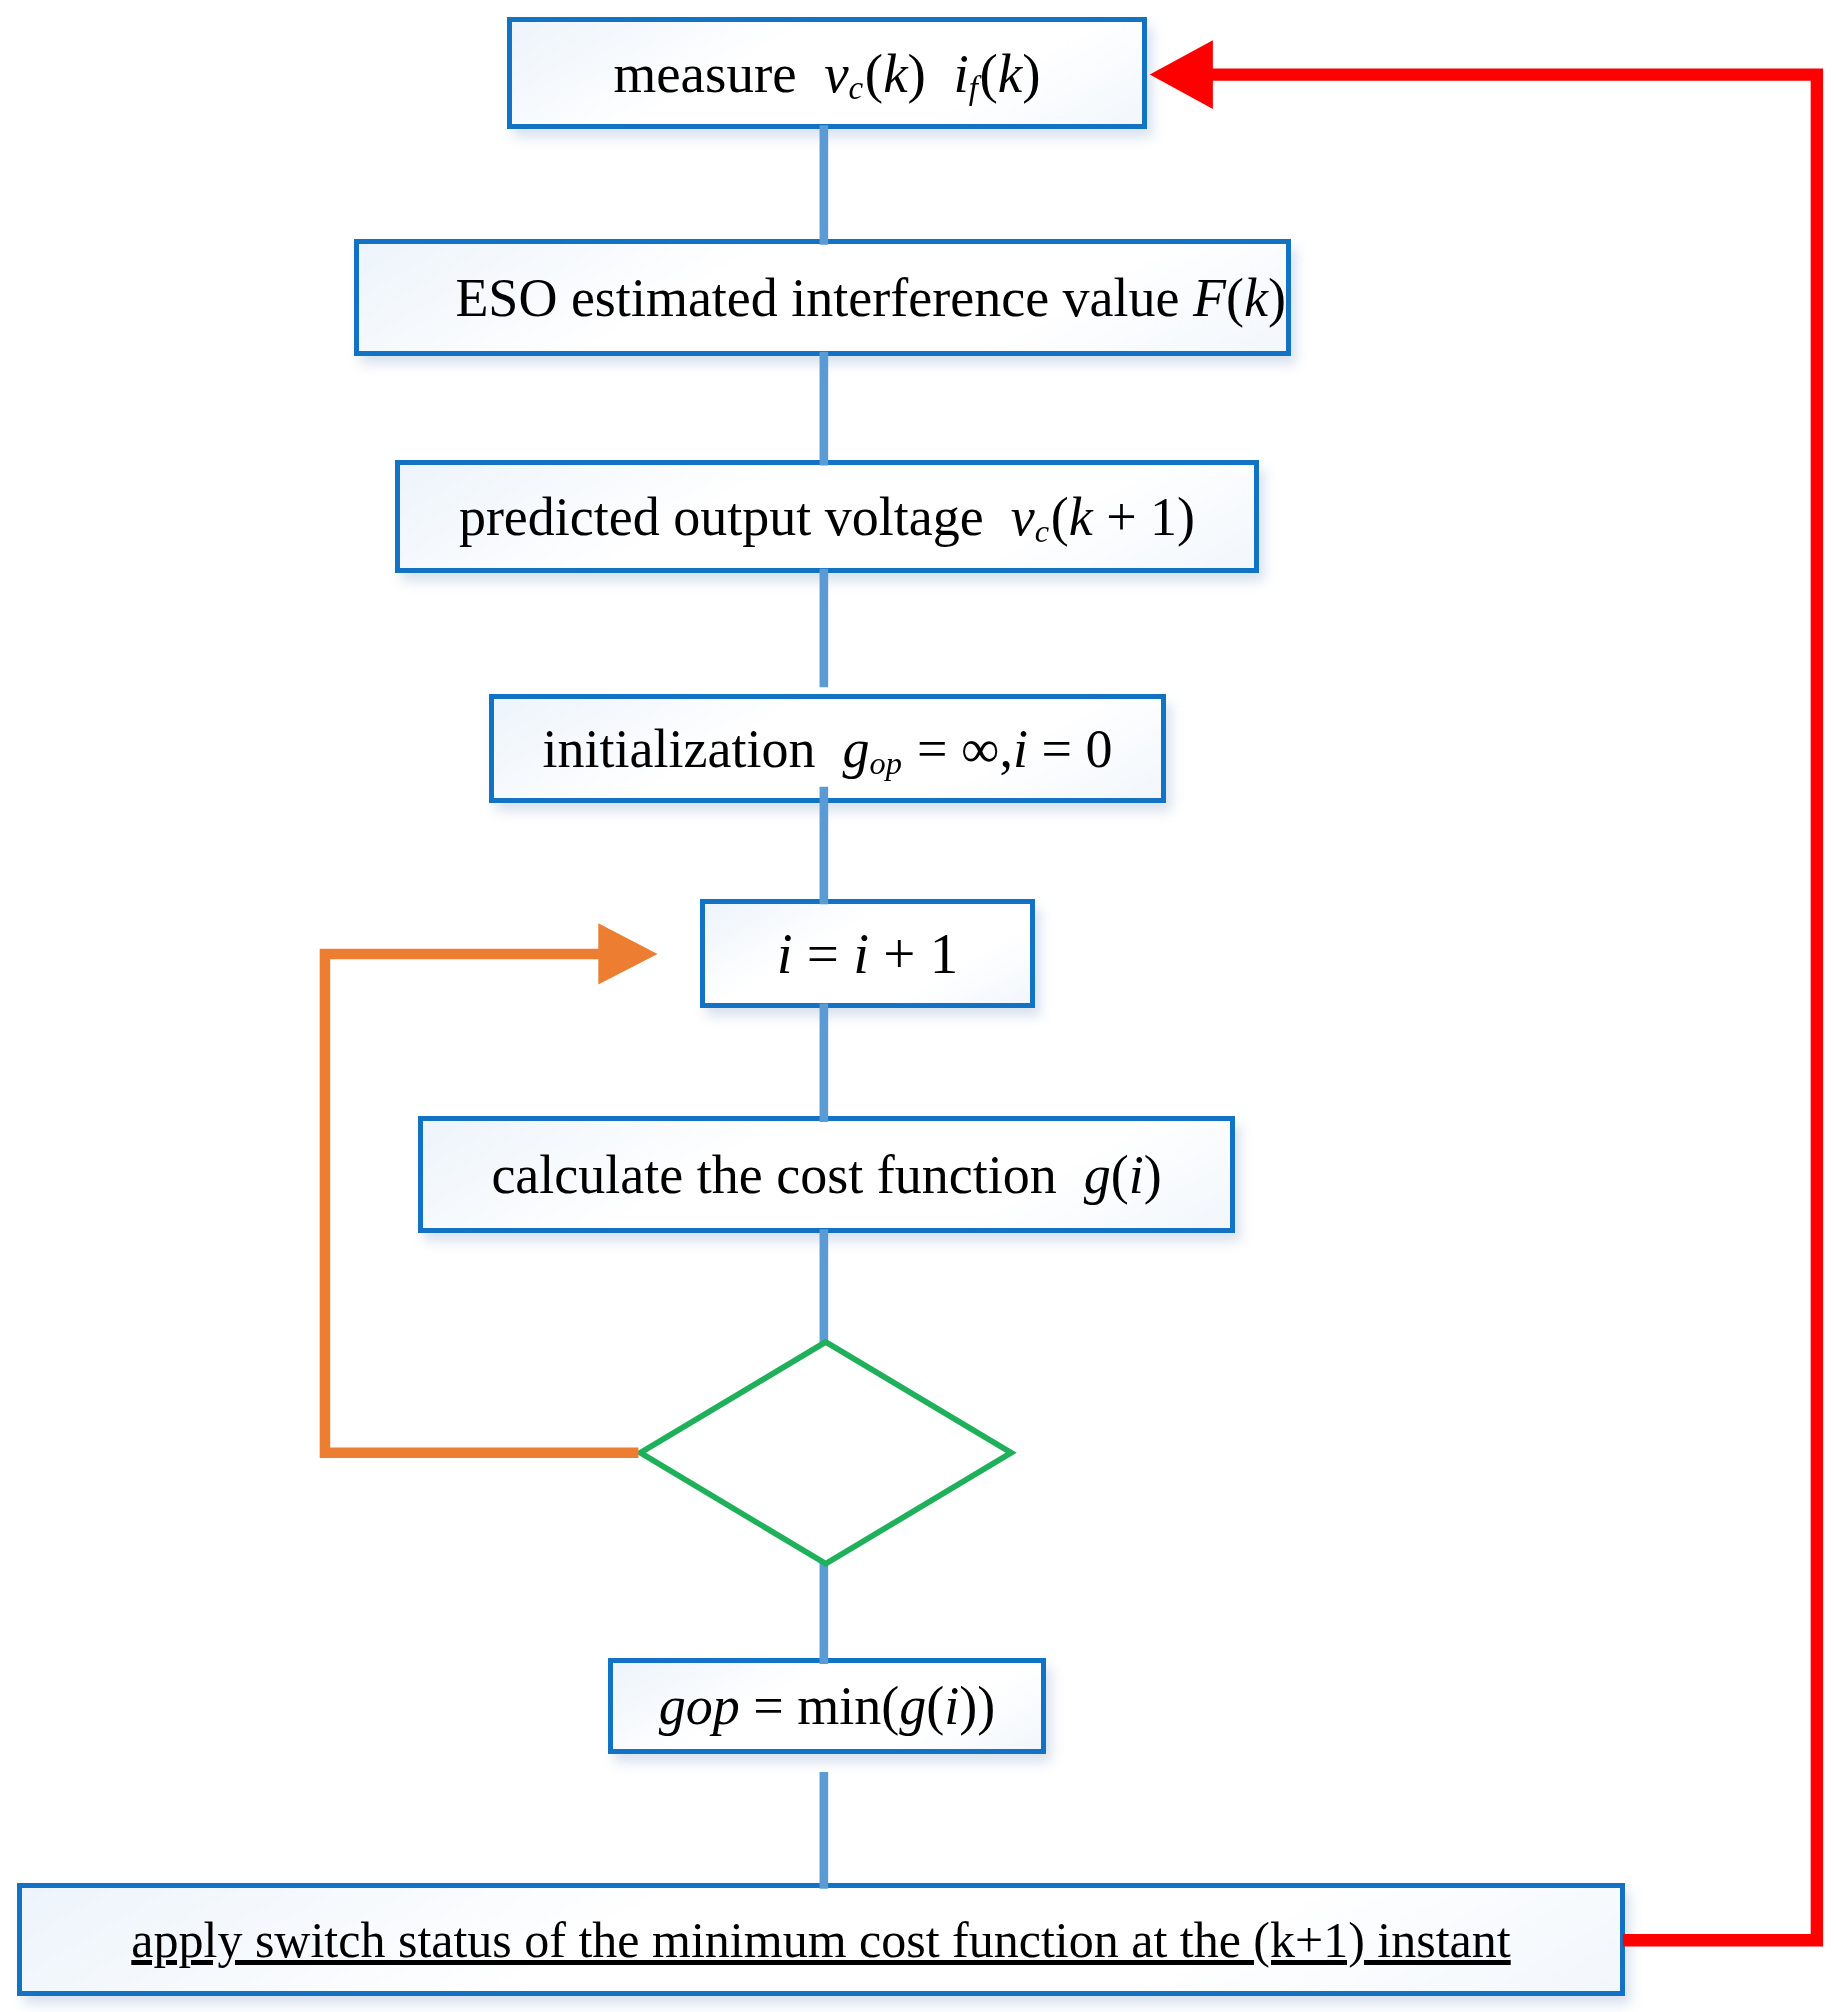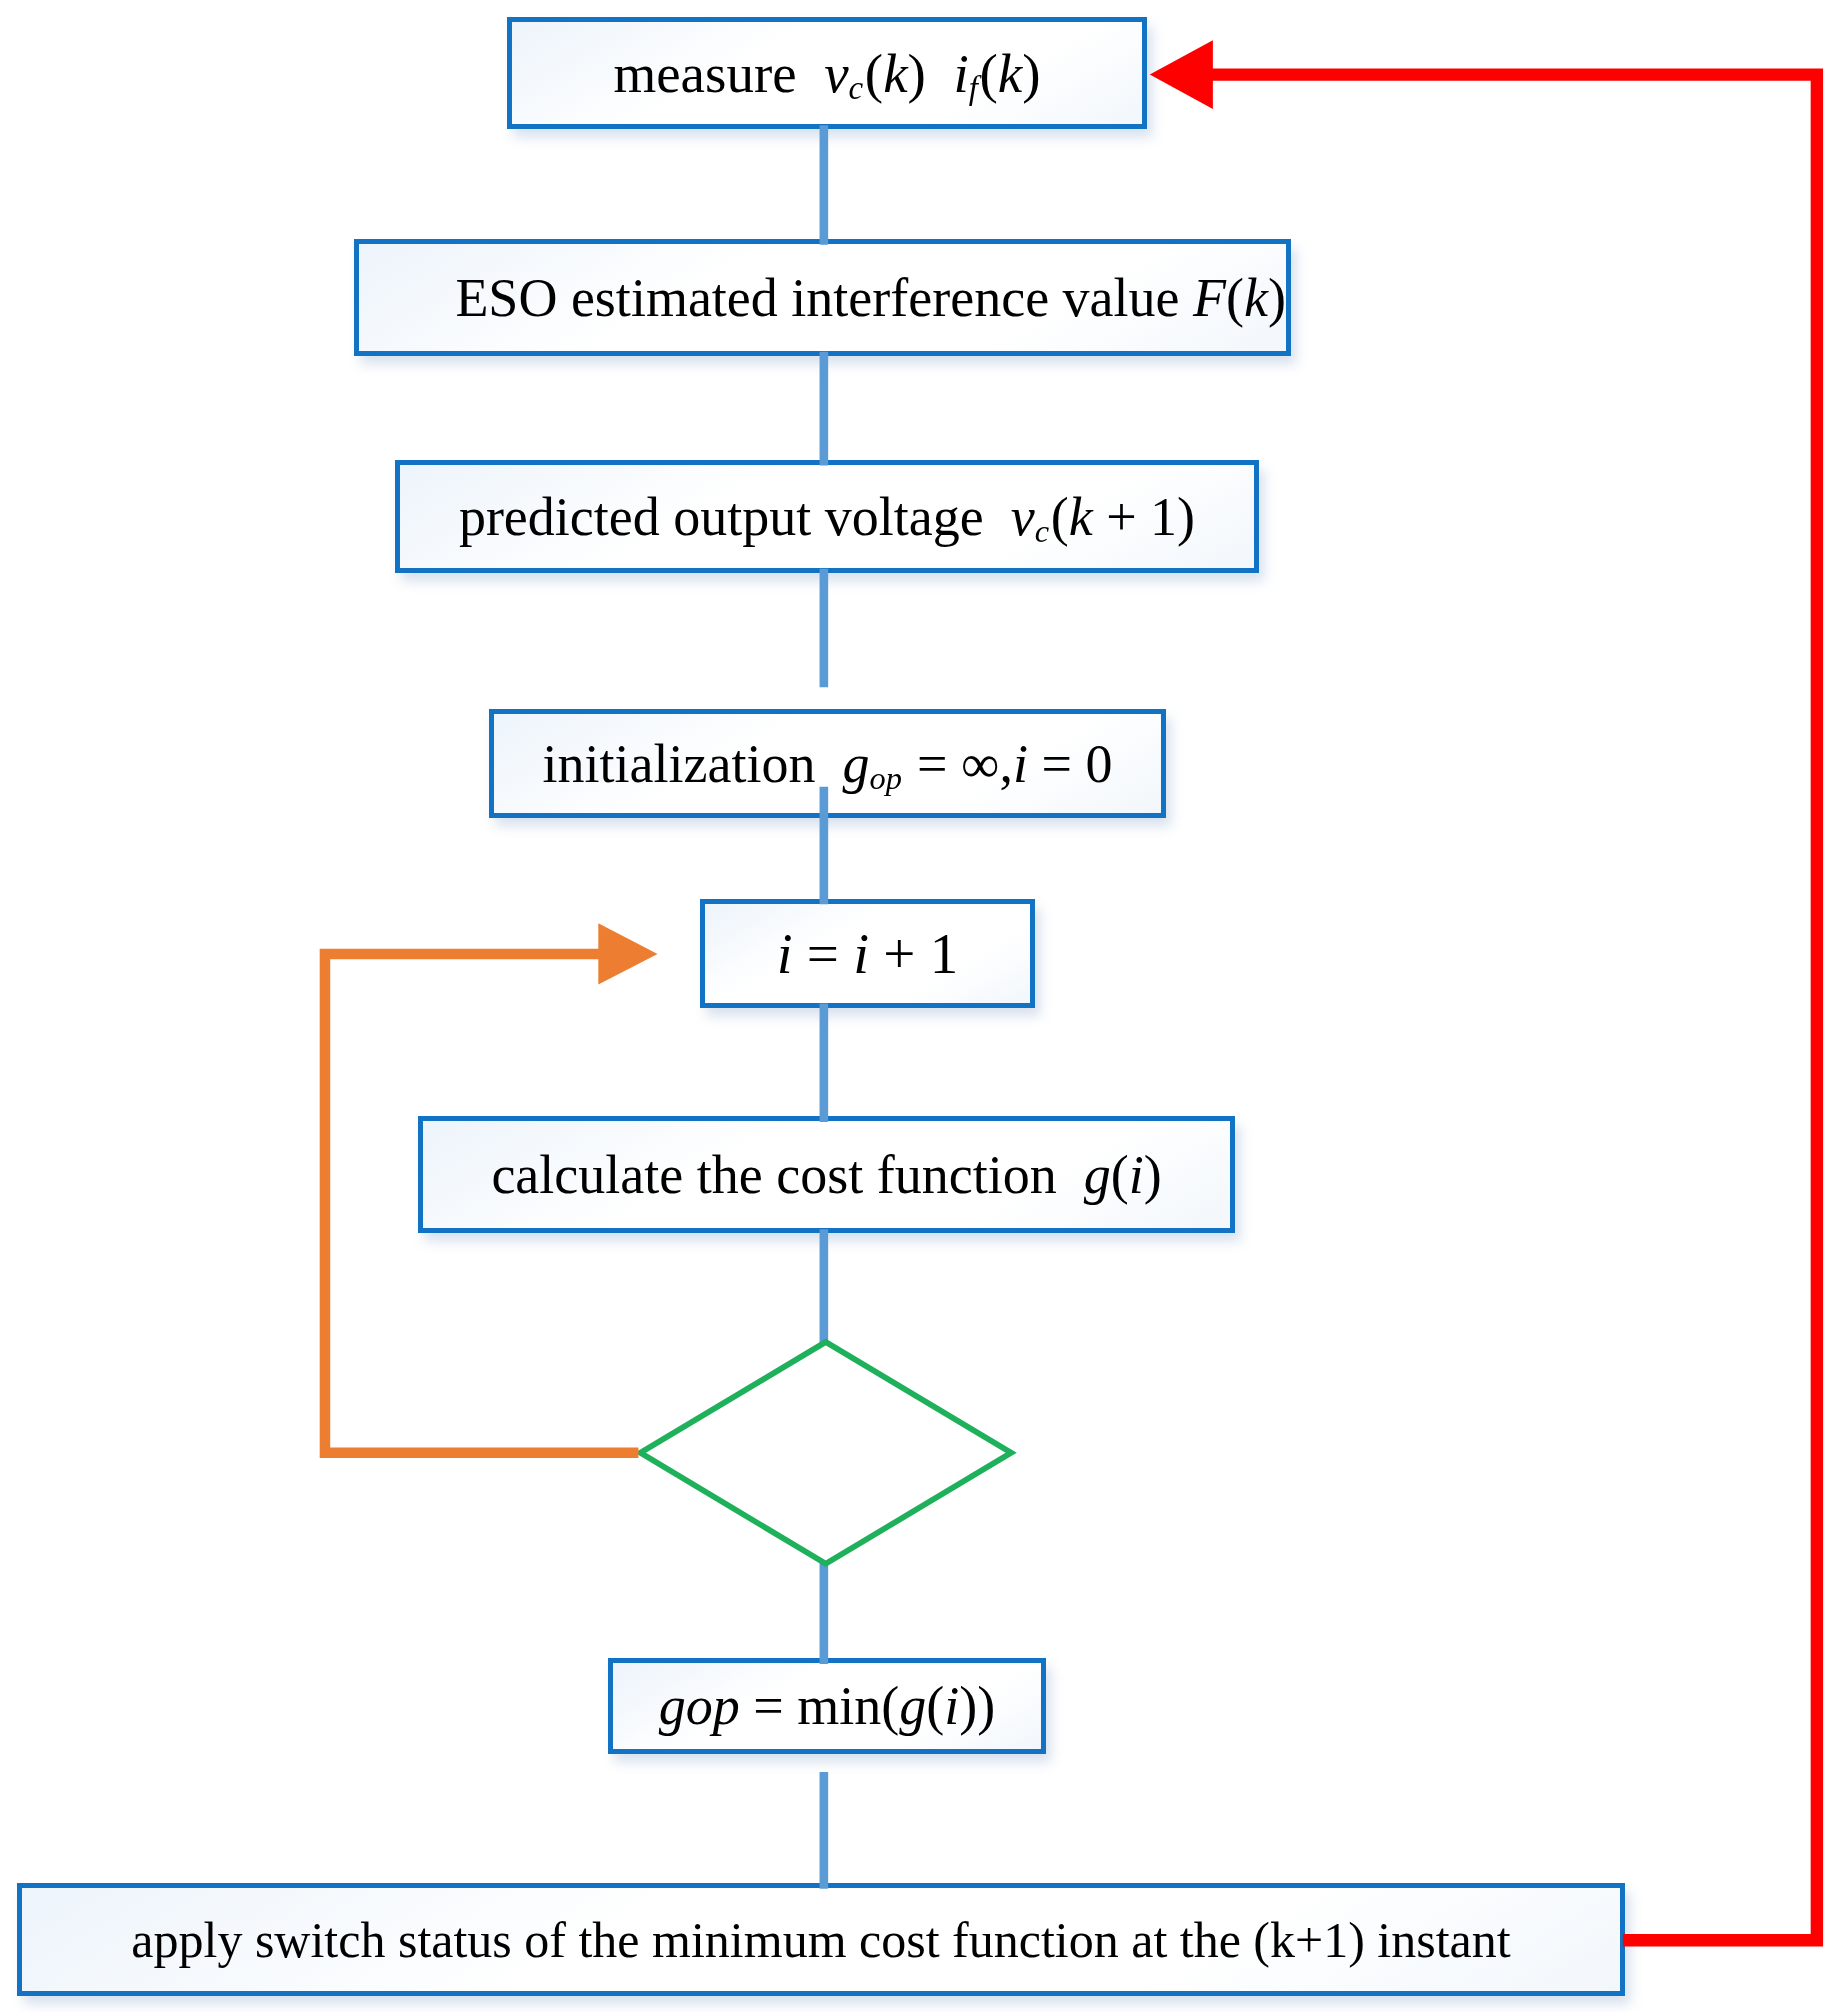--- a/index.html
+++ b/index.html
@@ -16,25 +16,25 @@
   }
   .label{white-space:pre;line-height:1;}
   .seg-rm{font-style:normal;}
   .seg-it{font-style:italic;}
   .seg-sub{font-style:italic;font-size:.6em;position:relative;top:.24em;margin-right:.05em;}
 
   
   #n-measure  {left:507px; top:17px;   width:640px;  height:112px; font-size:55px;justify-content:center;}
   #n-eso      {left:354px; top:239px;  width:937px;  height:117px;justify-content:flex-end;}
   #n-predict  {left:395px; top:460px;  width:864px;  height:113px;}
-  #n-init     {left:489px; top:709px;  width:677px;  height:109px;}
+  #n-init     {left:489px; top:694px;  width:677px;  height:109px;}
   #n-increment{left:660px; top:899px;  width:335px;  height:109px; font-size:57px;margin-left:40px;}
   #n-cost     {left:418px; top:1116px; width:817px;  height:117px;}
   #n-gop      {left:608px; top:1658px; width:438px;  height:96px;}
-  #n-apply    {left:17px;  top:1883px; width:1608px; height:113px; font-size:50px;}
+  #n-apply    {left:17px;  top:1883px; width:1608px; height:113px; font-size:50px;text-decoration:underline;}
 
   .diamond-label{
     position:absolute;left:640px;top:1342px;width:371px;height:222px;
     display:flex;align-items:center;justify-content:center;
     font-size:55px;z-index:3;
   }
 
   svg.wires{position:absolute;left:0;top:0;z-index:2;pointer-events:none;}
   .connector{stroke:var(--connector,#5b9bd5);stroke-width:9;fill:none;}
   .loop-line{stroke:var(--loop-arrow,#ed7d31);stroke-width:11;fill:none;}

